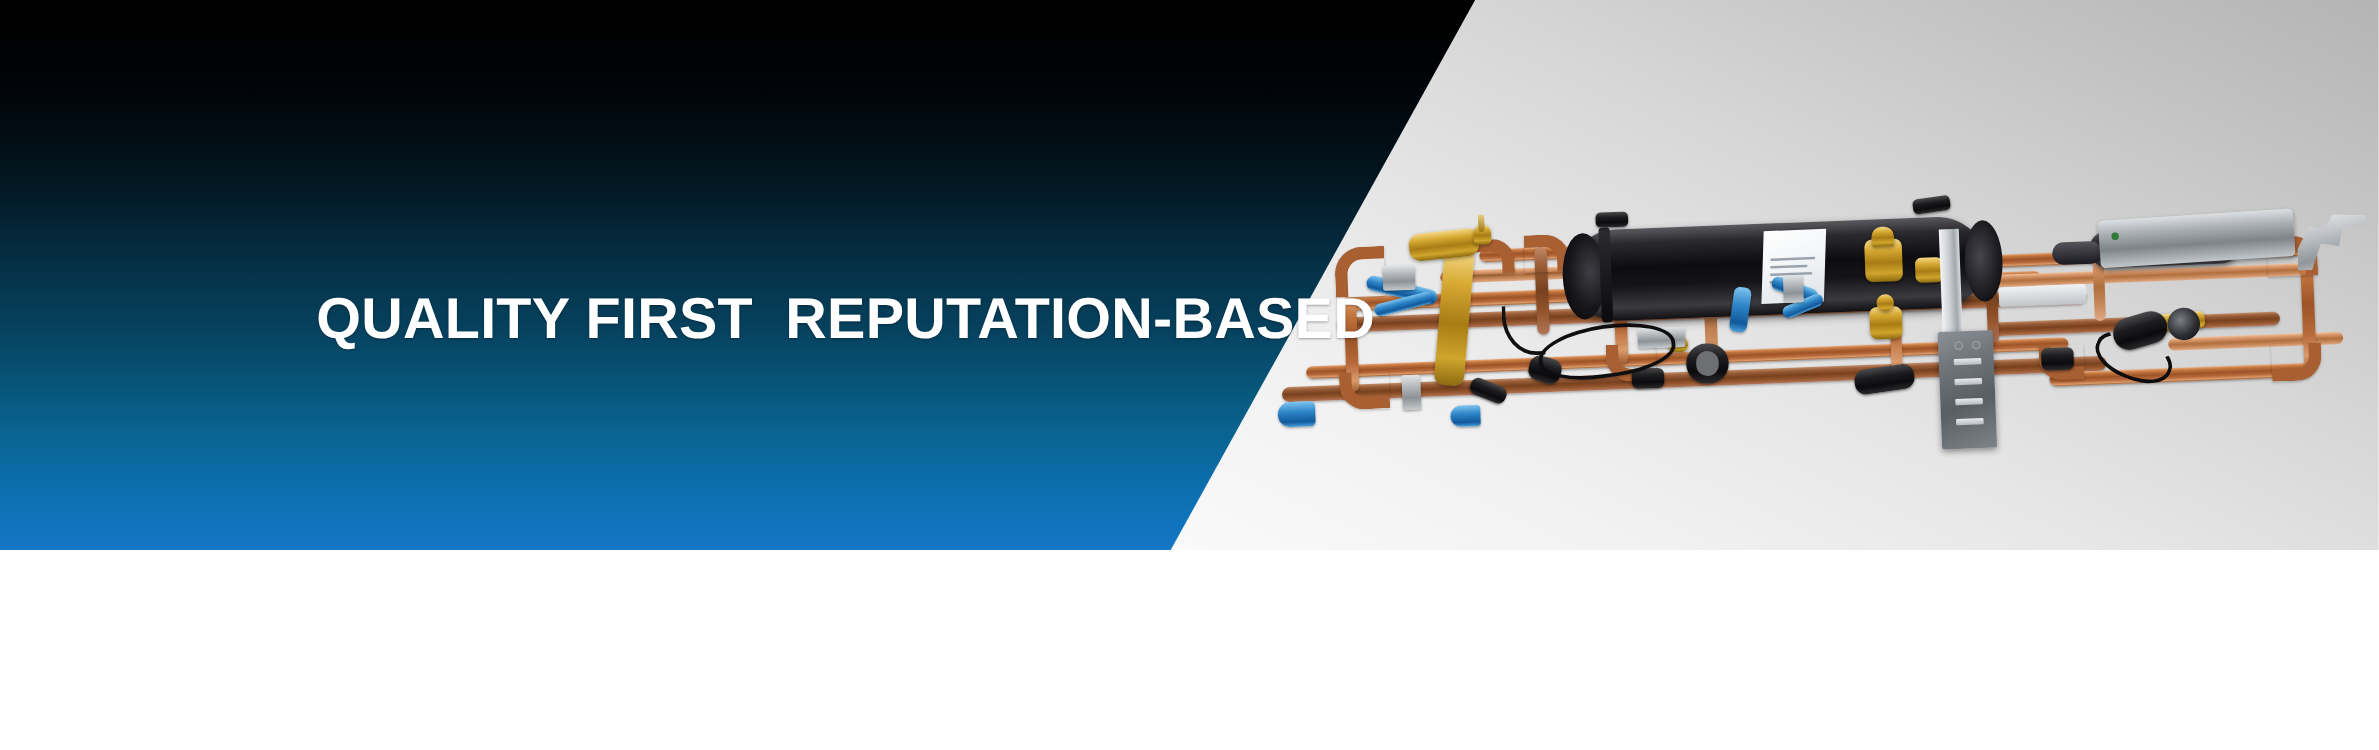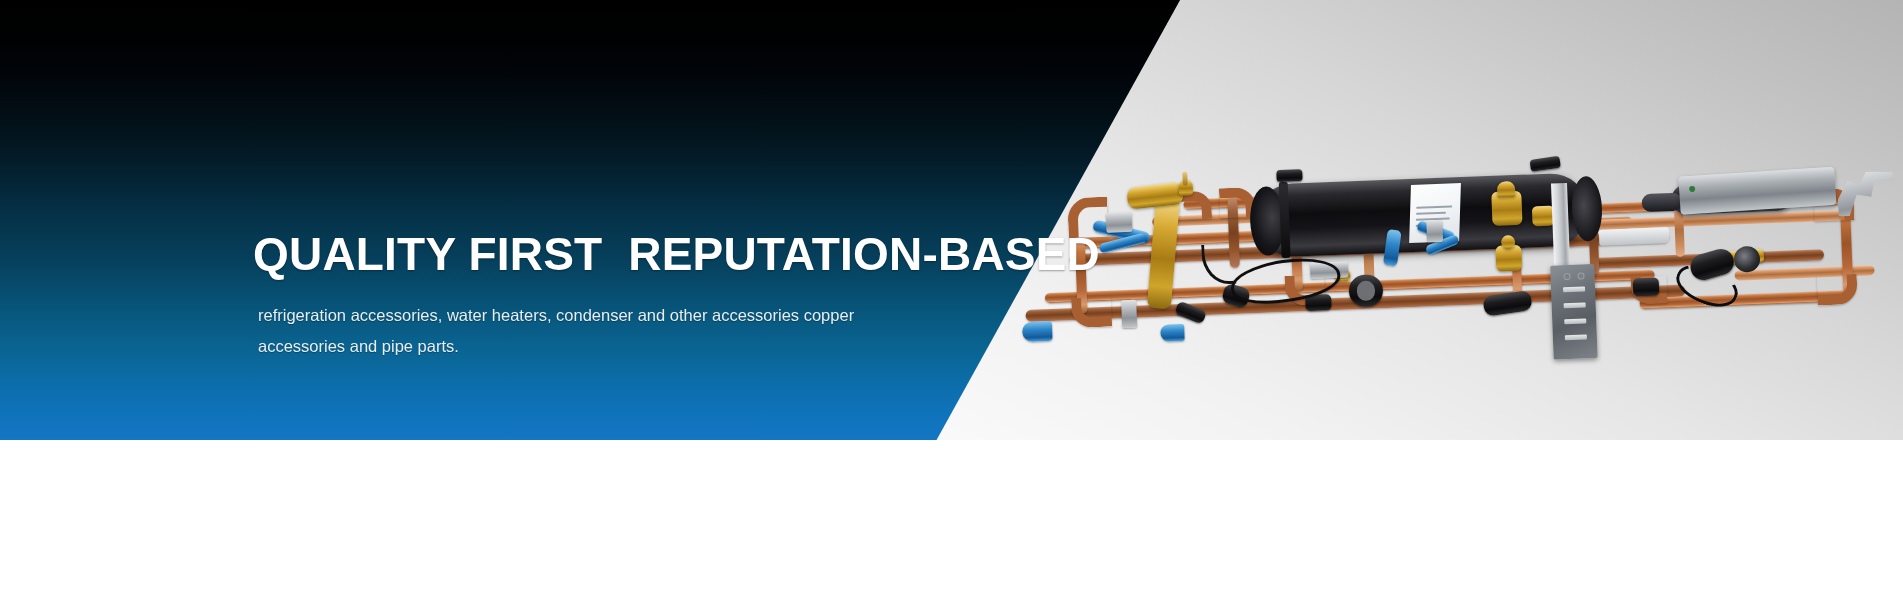--- a/index.html
+++ b/index.html
@@ -440,16 +440,15 @@
     <div class="blk" style="left:500px; top:-4px; width:30px; height:12px; transform:rotate(-6deg);"></div>
     <div class="blk" style="left:246px; top:-2px; width:26px; height:12px;"></div>
 
     <div class="wire"></div>
     <div class="wire2"></div>
     <div class="wire3"></div>
   </div>
 
   <div class="copy">
     <div class="headline">QUALITY FIRST  REPUTATION-BASED</div>
-    <div class="subcopy">refrigeration accessories, water heaters, condenser and other accessories copper accessories and pipe parts.</div>
   </div>
 
 </div>
 
 </body></html>

